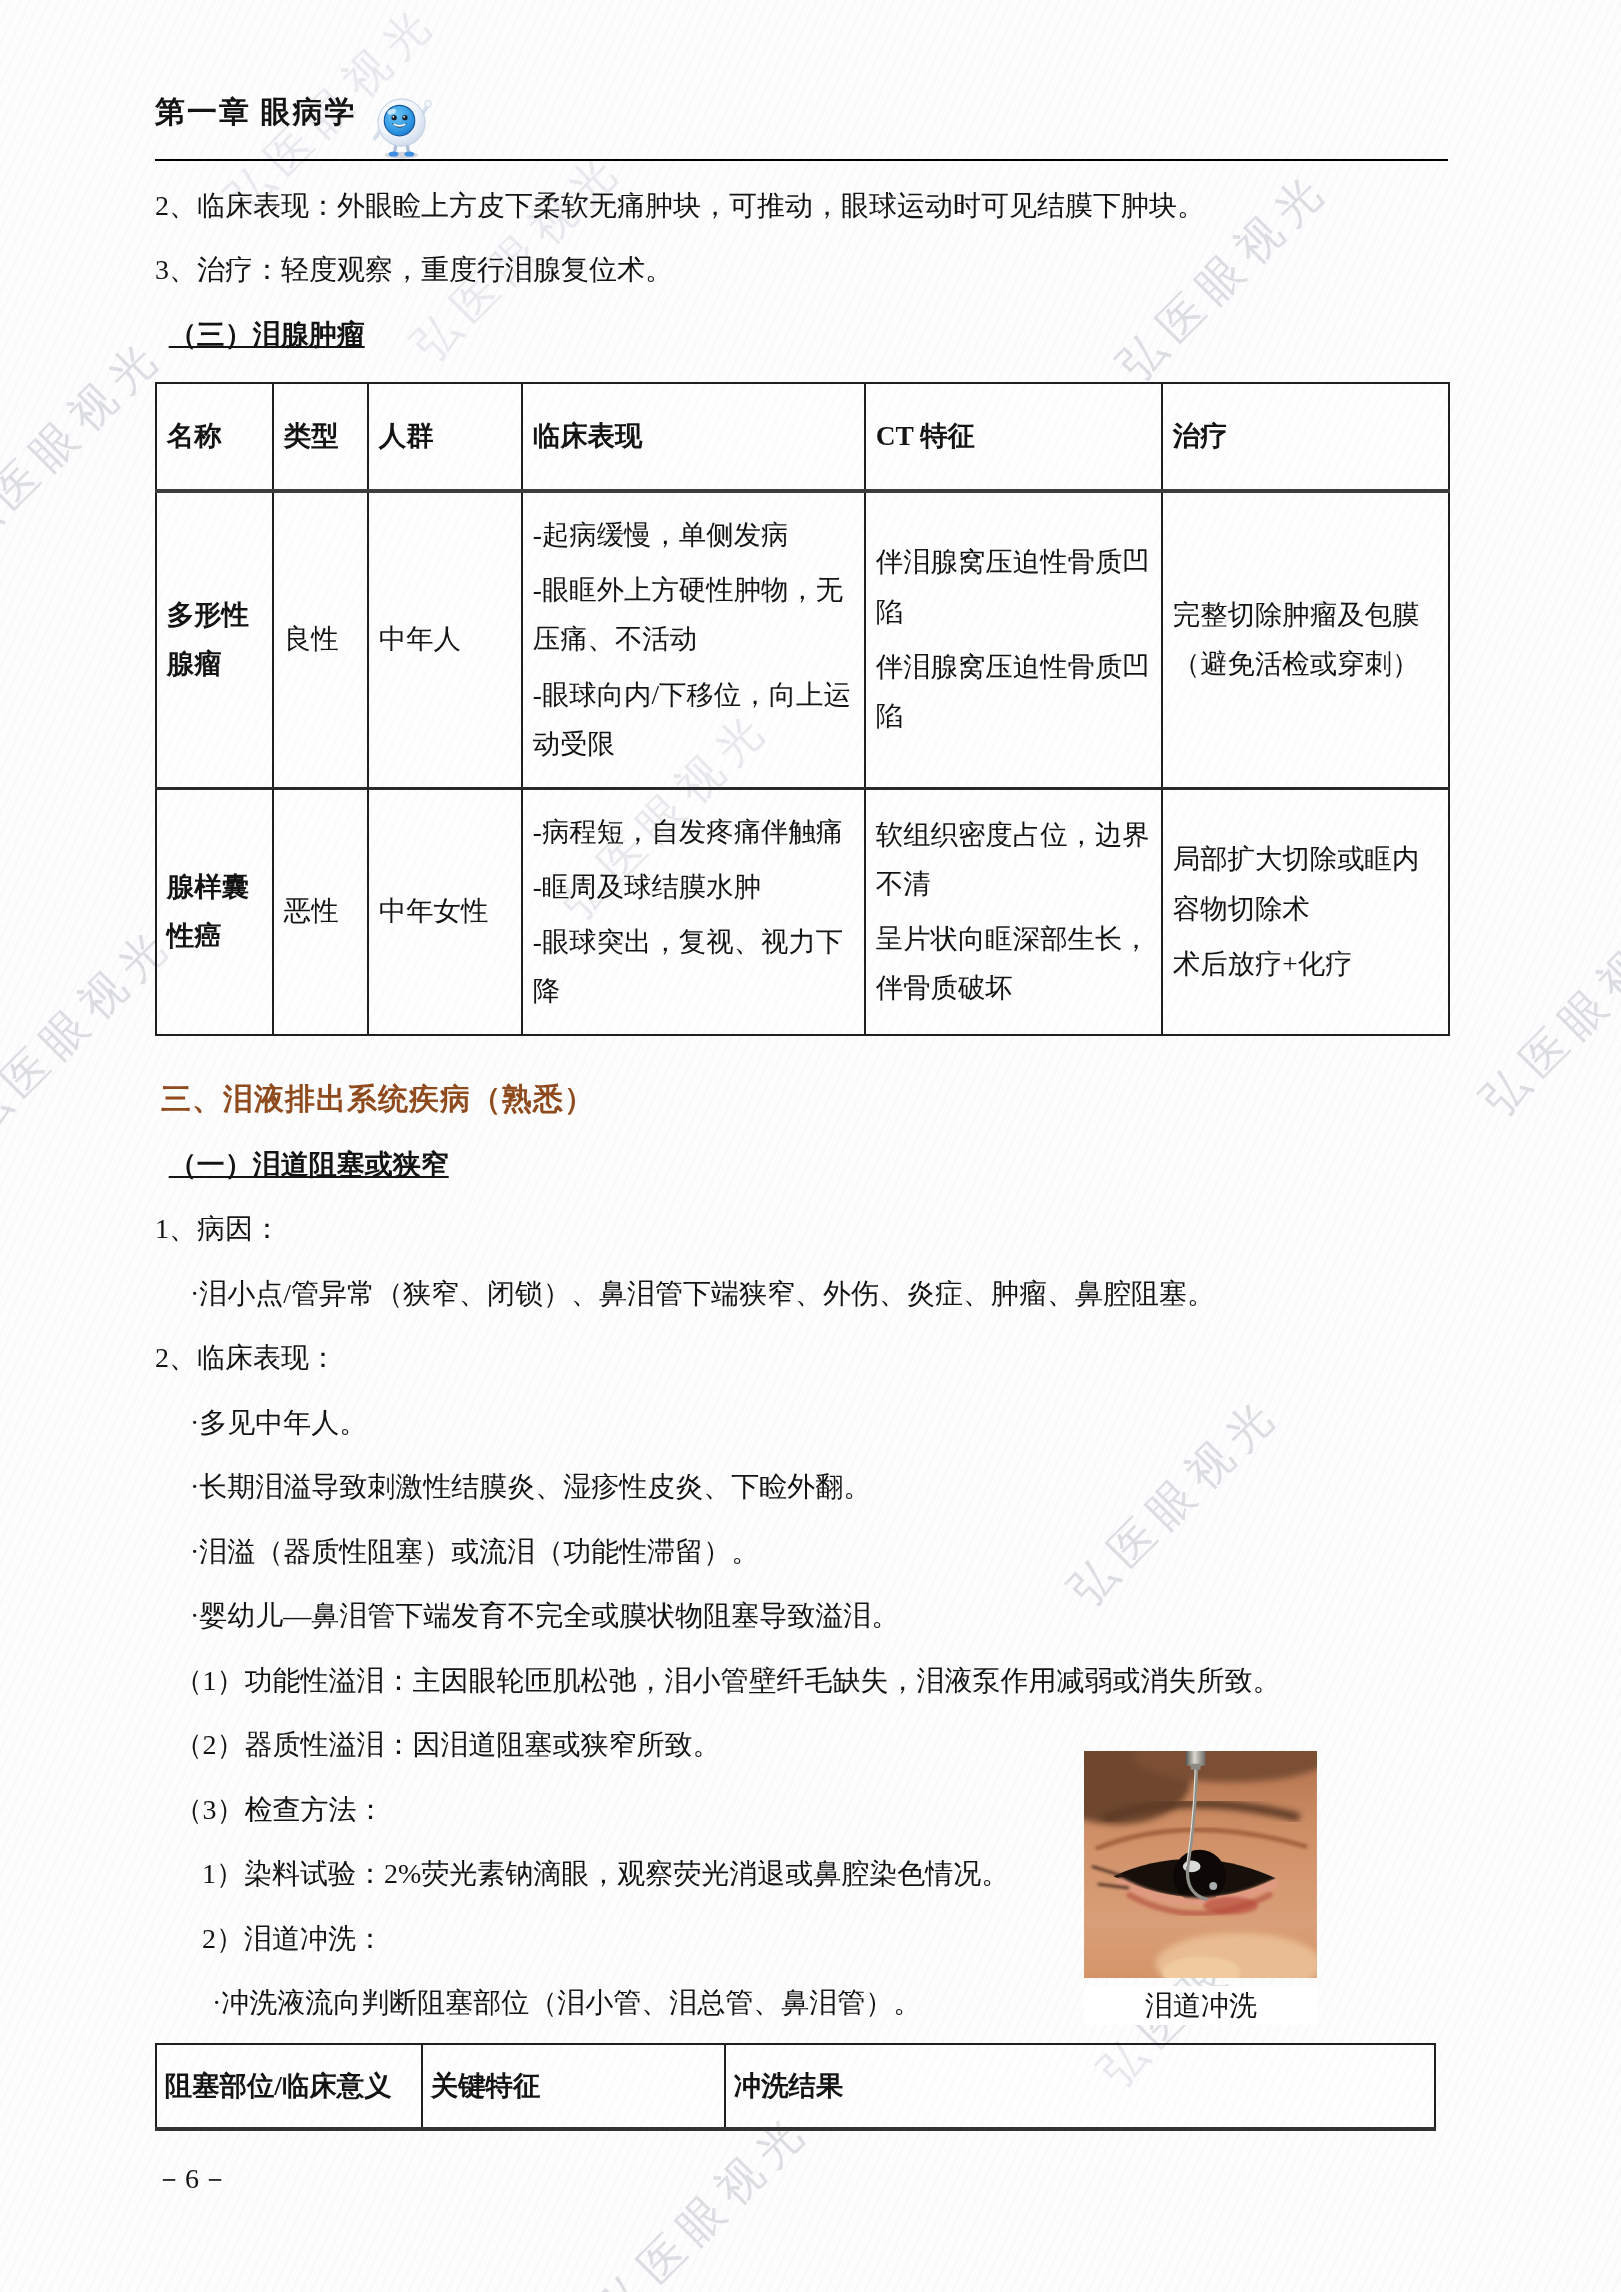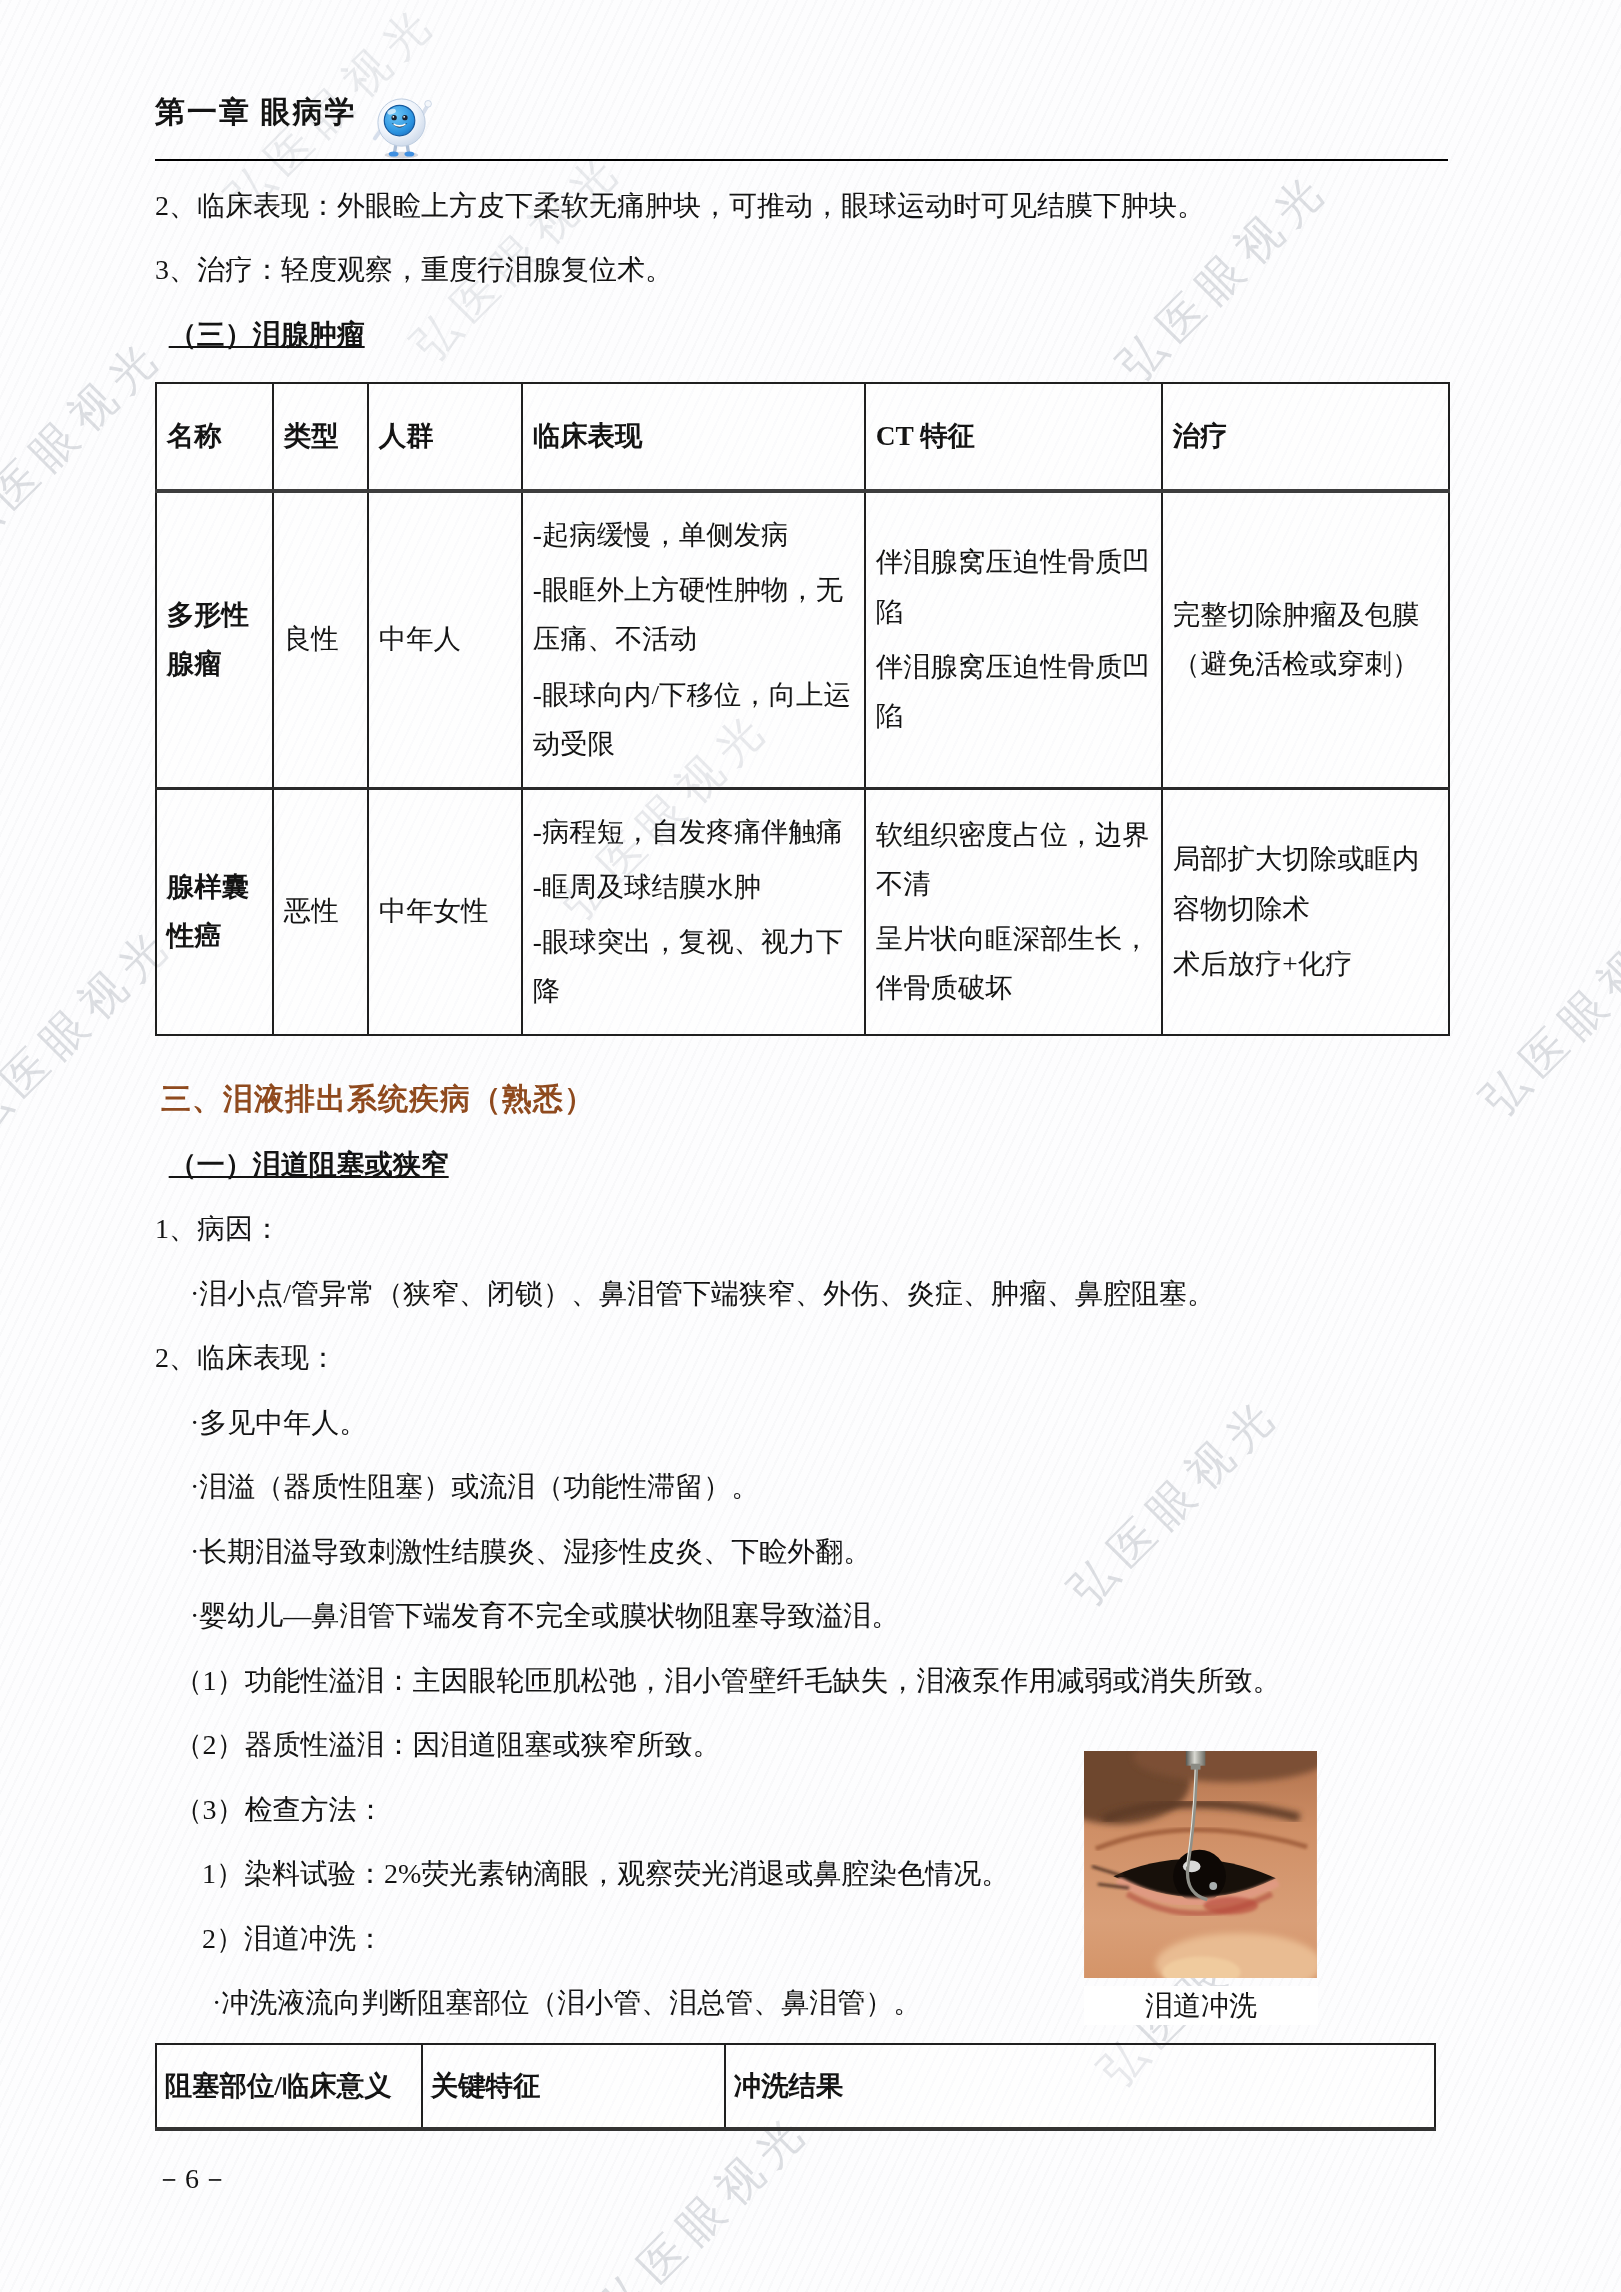--- a/index.html
+++ b/index.html
@@ -180,22 +180,22 @@
     </table>
 
     <div class="h2">三、泪液排出系统疾病（熟悉）</div>
     <div class="h3">（一）泪道阻塞或狭窄</div>
 
     <p class="line b">1、病因：</p>
     <p class="line ind-a">·泪小点/管异常（狭窄、闭锁）、鼻泪管下端狭窄、外伤、炎症、肿瘤、鼻腔阻塞。</p>
 
     <p class="line b">2、临床表现：</p>
     <p class="line ind-a">·多见中年人。</p>
+    <p class="line ind-a">·长期泪溢导致刺激性结膜炎、湿疹性皮炎、下睑外翻。</p>
     <p class="line ind-a">·泪溢（器质性阻塞）或流泪（功能性滞留）。</p>
-    <p class="line ind-a">·长期泪溢导致刺激性结膜炎、湿疹性皮炎、下睑外翻。</p>
     <p class="line ind-a">·婴幼儿—鼻泪管下端发育不完全或膜状物阻塞导致溢泪。</p>
 
     <p class="line ind-b">
       <span class="b">（1）功能性溢泪：</span><span>主因眼轮匝肌松弛，泪小管壁纤毛缺失，泪液泵作用减弱或消失所致。</span>
     </p>
     <p class="line ind-b">
       <span class="b">（2）器质性溢泪：</span><span>因泪道阻塞或狭窄所致。</span>
     </p>
     <p class="line ind-b b">（3）检查方法：</p>
     <p class="line ind-c">

